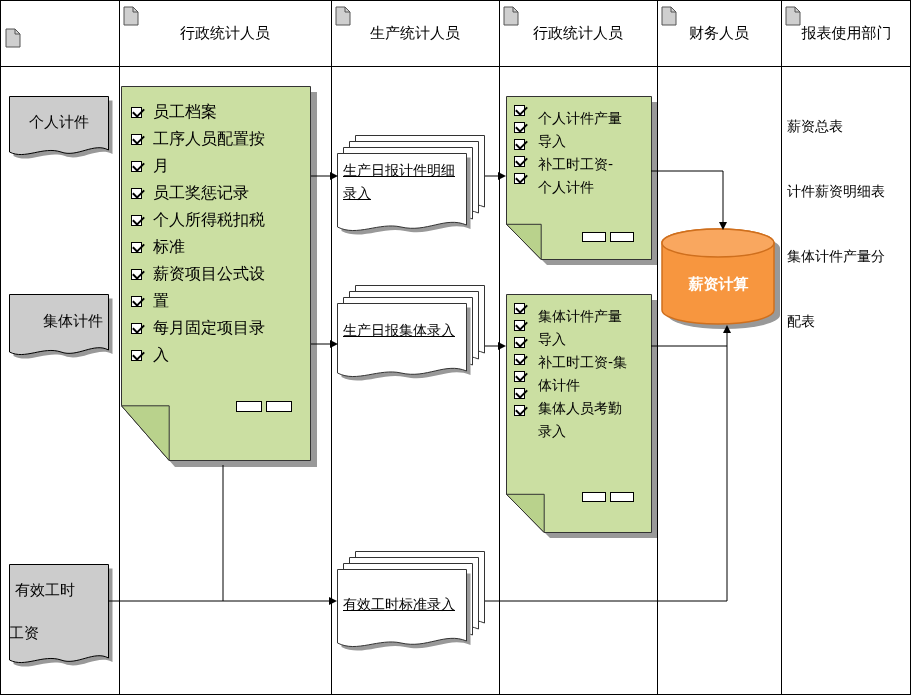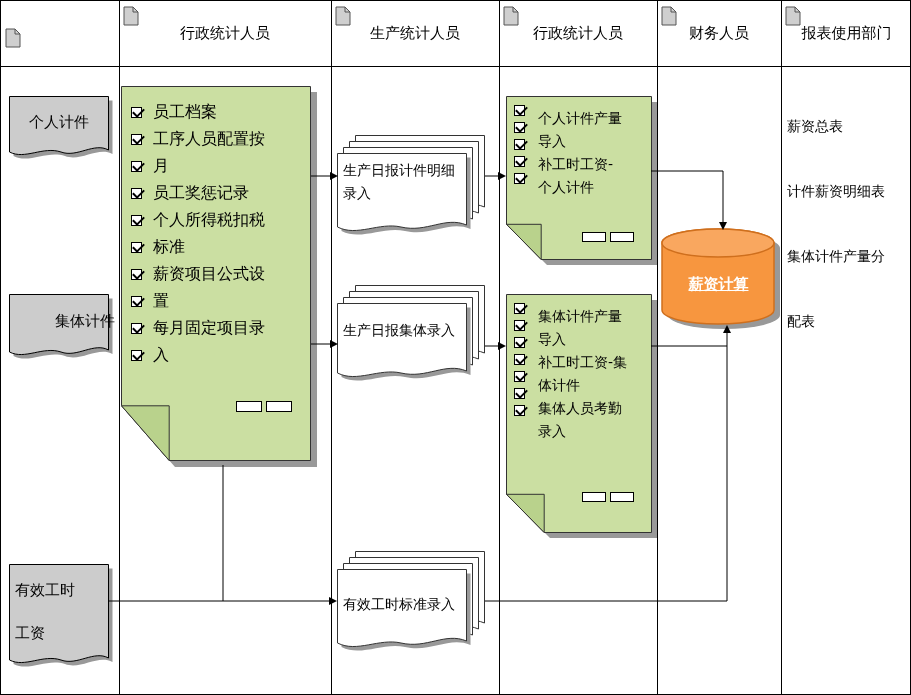--- a/index.html
+++ b/index.html
@@ -41,27 +41,27 @@
   .cb::after {
     content:""; position:absolute; left:1px; top:0px;
     width:9px; height:5px;
     border-left:2px solid #000; border-bottom:2px solid #000;
     transform:rotate(-45deg);
   }
   .cb-col { position:absolute; display:flex; flex-direction:column; }
   .cb-col .cb { margin:0 0 6px 0; }
 
   .txt-col { position:absolute; font-size:14px; line-height:23px; white-space:nowrap; }
-  .doc-text { position:absolute; font-size:14px; line-height:23px; white-space:nowrap; }
+  .doc-text { position:absolute; font-size:14px; line-height:23px; white-space:nowrap;text-decoration:underline; }
 
   .mini-btn { position:absolute; background:#fff; border:1px solid #000; }
 
   .db-label {
     position:absolute; font-size:15px; font-weight:bold; color:#fff;
-    text-align:center; white-space:nowrap;text-decoration:underline;
+    text-align:center; white-space:nowrap;
   }
 
   .reports { position:absolute; font-size:14px; line-height:21px; }
   .report-item { margin-bottom:3px; }
   .report-line { white-space:nowrap;margin-top:44px; }
 
   .connectors { position:absolute; left:0; top:0; pointer-events:none; }
   .connectors line, .connectors polyline { stroke:#000; stroke-width:1; fill:none; }
   .connectors polygon { fill:#000; stroke:none; }
 
@@ -135,30 +135,30 @@
       <path class="gray-main" d="M0.5,0.5 H99.5 V54 C85,46 68,62 52,56 C34,50 16,64 0.5,56 Z"></path>
     </svg>
     <div class="shape-label" style="left:0;top:0;width:100px;height:52px">个人计件</div>
   </div>
 
   <div class="shape" style="left:8px;top:293px;width:106px;height:72px">
     <svg width="106" height="72">
       <path class="shadow" transform="translate(4,4)" d="M0.5,0.5 H99.5 V56 C85,48 68,64 52,58 C34,52 16,66 0.5,58 Z"></path>
       <path class="gray-main" d="M0.5,0.5 H99.5 V56 C85,48 68,64 52,58 C34,52 16,66 0.5,58 Z"></path>
     </svg>
-    <div class="shape-label" style="left:16px;top:0;width:120px;height:54px">集体计件</div>
+    <div class="shape-label" style="left:4px;top:0;width:120px;height:54px">集体计件</div>
   </div>
 
   <div class="shape" style="left:8px;top:563px;width:106px;height:110px">
     <svg width="106" height="110">
       <path class="shadow" transform="translate(4,4)" d="M0.5,0.5 H99.5 V94 C85,86 68,102 52,96 C34,90 16,104 0.5,96 Z"></path>
       <path class="gray-main" d="M0.5,0.5 H99.5 V94 C85,86 68,102 52,96 C34,90 16,104 0.5,96 Z"></path>
     </svg>
     <div class="shape-label-left" style="left:6px;top:17px">有效工时</div>
-    <div class="shape-label-left" style="left:6px;top:60px">工资</div>
+    <div class="shape-label-left" style="left:0;top:60px">工资</div>
   </div>
 
   <div class="shape" style="left:120px;top:85px;width:197px;height:382px">
     <svg width="197" height="382">
       <path class="shadow" d="M6,6 H196 V381 H54 L6,326 Z"></path>
       <path class="note-main" d="M0.5,0.5 H189.5 V374.5 H48.2 L0.5,319.8 Z"></path>
       <path class="note-fold" d="M0.5,319.8 L48.2,374.5 V319.8 Z"></path>
     </svg>
     <div class="note-rows">
       <div class="note-row">

